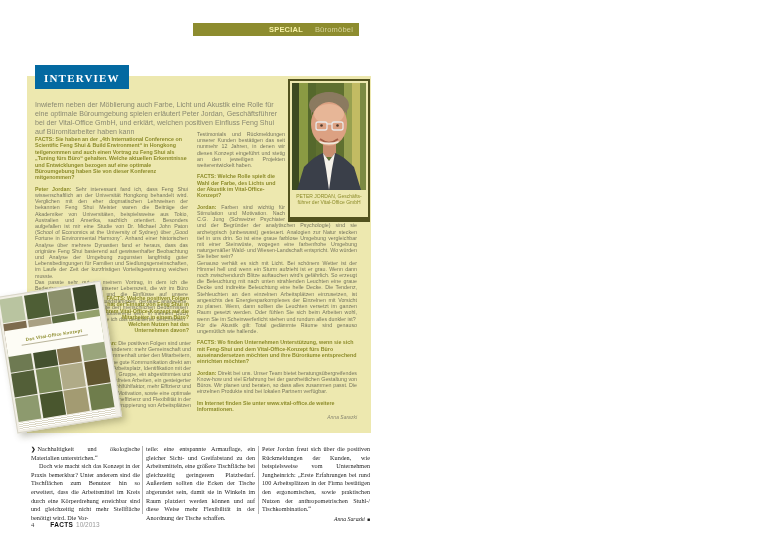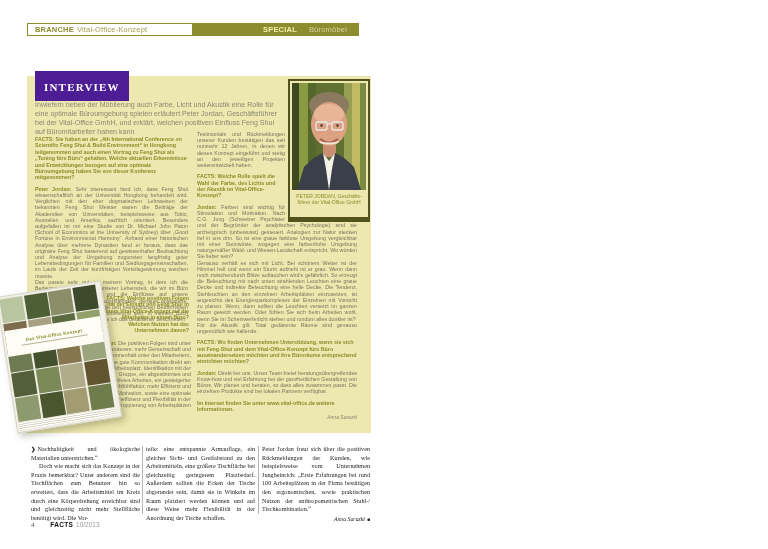--- a/index.html
+++ b/index.html
@@ -8,28 +8,28 @@
   .abs { position:absolute; }
   #page { position:relative; width:768px; height:549px; background:#fff; }
 
   
   #bar-branche { left:27px; top:23px; width:166px; height:13px; background:#fff;
     border:1px solid #8D8C2F; display:flex; align-items:center; padding-left:7px;
     font-size:7.5px; letter-spacing:.2px; white-space:nowrap; }
   #bar-branche .lbl { font-weight:bold; color:#8D8C2F; }
   #bar-branche .topic { color:#A3A251; margin-left:3px; }
   #bar-special { left:193px; top:23px; width:166px; height:13px; background:#8D8C2F;
-    display:flex; align-items:center; justify-content:flex-end; padding-right:12px;
+    display:flex; align-items:center; justify-content:flex-end; padding-right:6px;
     font-size:7.5px; letter-spacing:.2px; white-space:nowrap; }
   #bar-special .lbl { font-weight:bold; color:#F6F1A6; }
   #bar-special .topic { color:#D6D39B; margin-left:12px; }
 
   
   #panel { left:27px; top:76px; width:344px; height:357px; background:#EDE8AF; }
-  #interview-tag { left:35px; top:71px; height:30px; background:#4c1d95; color:#fff;
+  #interview-tag { left:35px; top:65px; height:24px; background:#0369a1; color:#fff;
     font-family:"Liberation Serif", serif; font-weight:bold; font-size:11px;
     letter-spacing:1.2px; padding:1px 9px 0 9px; display:flex; align-items:center; }
   #intro { left:35px; top:101px; width:249px; font-size:7.1px; line-height:8.9px;
     color:#8A8972; }
 
   .bodytxt { font-size:5.3px; line-height:6.2px; color:#76755F; text-align:justify; }
   .facts  { font-size:5.3px; line-height:6.4px; color:#8C8B2A; font-weight:bold; }
   .lead   { color:#8C8B2A; font-weight:bold; }
   .gap    { height:5px; }
 
@@ -85,24 +85,20 @@
   #footer { left:31px; top:521px; display:flex; align-items:baseline; font-size:6.5px; }
   #footer .pg { color:#444; font-family:"Liberation Serif", serif; }
   #footer .mag { font-weight:bold; color:#111; margin-left:16px; letter-spacing:.3px; }
   #footer .iss { color:#9a9a9a; margin-left:3px; }
 </style>
 </head>
 <body>
 
 <div id="page">
 
-  <div id="bar-branche" class="abs">
-    <span class="lbl">BRANCHE</span>
-    <span class="topic">Vital-Office-Konzept</span>
-  </div>
   <div id="bar-special" class="abs">
     <span class="lbl">SPECIAL</span>
     <span class="topic">Büromöbel</span>
   </div>
 
   <div id="panel" class="abs"></div>
 
   <div id="interview-tag" class="abs">INTERVIEW</div>
 
   <div id="intro" class="abs">Inwiefern neben der Möblierung auch Farbe, Licht und Akustik eine Rolle für eine optimale Büroumgebung spielen erläutert Peter Jordan, Geschäftsführer bei der Vital-Office GmbH, und erklärt, welchen positiven Einfluss Feng Shui auf Büromitarbeiter haben kann</div>

